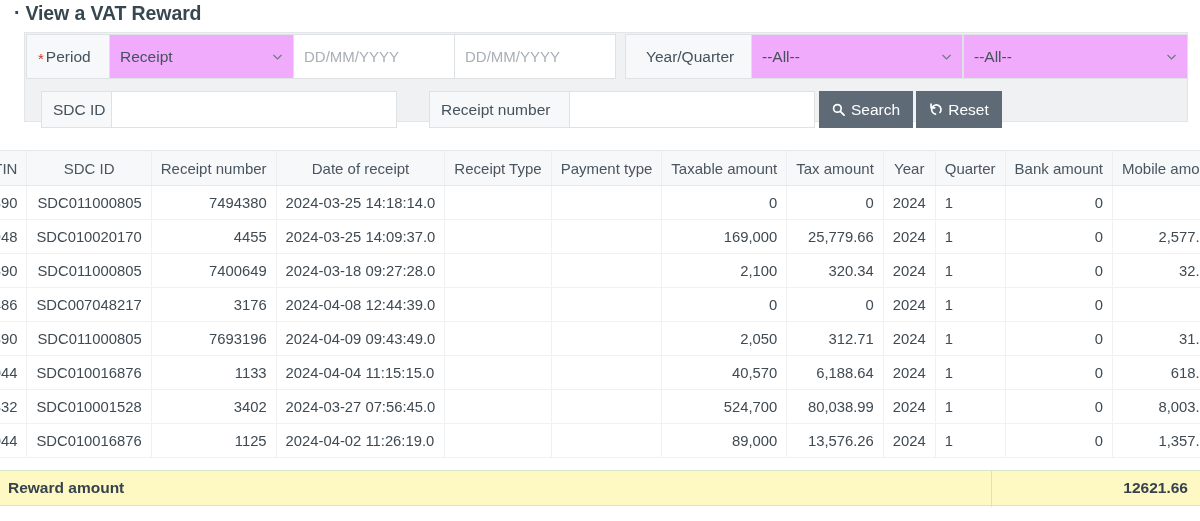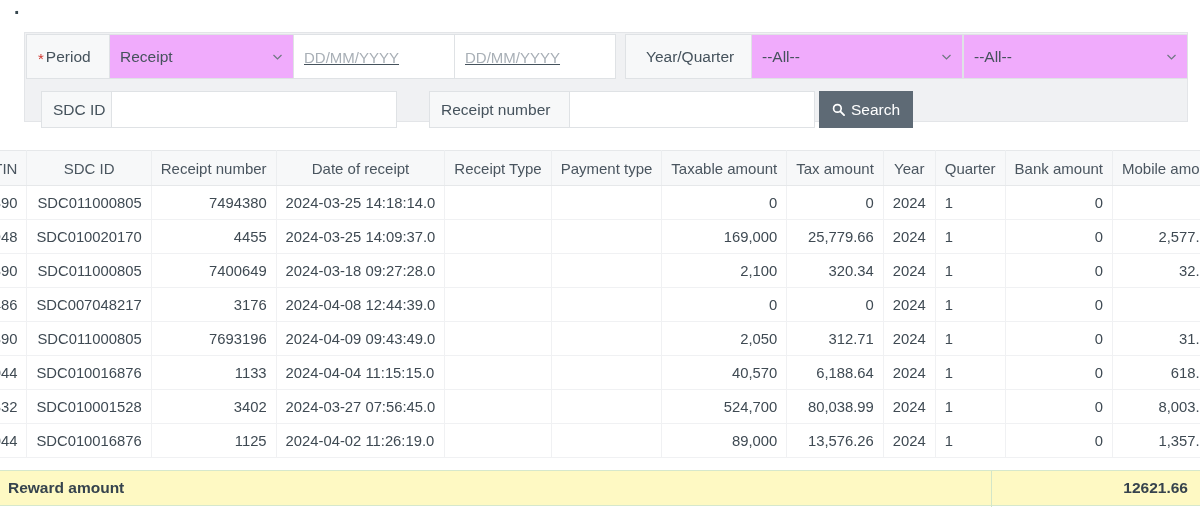--- a/index.html
+++ b/index.html
@@ -94,25 +94,24 @@
     display: block;
   }
   .chev svg { display: block; }
 
   .text-input {
     box-sizing: border-box;
     background: #ffffff;
     border: 1px solid #dfe2e5;
     border-left: none;
     font-family: "Liberation Sans", sans-serif;
-    font-size: 19px;
+    font-size: 14px;
     color: #45525c;
     padding: 0 10px;
     outline: none;
-    text-decoration: underline;
   }
   .text-input::placeholder {
     color: #a8afb6;
     font-size: 15px;
   }
 
   
   .lbl-period  { position: absolute; left: 1px;   top: 1px;  width: 84px;  height: 45px; }
   .sel-period  { position: absolute; left: 85px;  top: 1px;  width: 184px; height: 45px; }
   .in-date1    { position: absolute; left: 269px; top: 1px;  width: 161px; height: 45px; }
@@ -245,20 +244,21 @@
     font-weight: bold;
     color: #36434d;
     white-space: nowrap;
   }
 </style>
 </head>
 <body>
 
 <h1 class="page-title">
   <span class="title-bullet">·</span>
+  <span>View a VAT Reward</span>
 </h1>
 
 <div class="search-panel">
 
   <div class="field-label lbl-period">
     <span class="req">*</span>
     <span>Period</span>
   </div>
 
   <div class="sel-wrap sel-period">
@@ -309,20 +309,29 @@
   <button class="btn btn-search">
     <span class="ico">
       <svg width="13" height="13" viewBox="0 0 14 14">
         <circle cx="5.8" cy="5.8" r="4.1" fill="none" stroke="#ffffff" stroke-width="1.8"></circle>
         <line x1="9.0" y1="9.0" x2="13" y2="13" stroke="#ffffff" stroke-width="2" stroke-linecap="round"></line>
       </svg>
     </span>
     <span>Search</span>
   </button>
 
+  <button class="btn btn-reset">
+    <span class="ico">
+      <svg width="13" height="13" viewBox="0 0 14 14">
+        <path d="M11.8 10.2 A5 5 0 1 0 7 12" fill="none" stroke="#ffffff" stroke-width="1.8" stroke-linecap="round"></path>
+        <path d="M2.2 1.2 L2.2 5.2 L6.2 5.2" fill="none" stroke="#ffffff" stroke-width="1.8" stroke-linecap="round" stroke-linejoin="round"></path>
+      </svg>
+    </span>
+    <span>Reset</span>
+  </button>
 
 </div>
 
 <div class="table-clip">
   <table class="grid">
     <colgroup>
       <col class="c-tin">
         <col class="c-sdc">
         <col class="c-rno">
         <col class="c-date">

